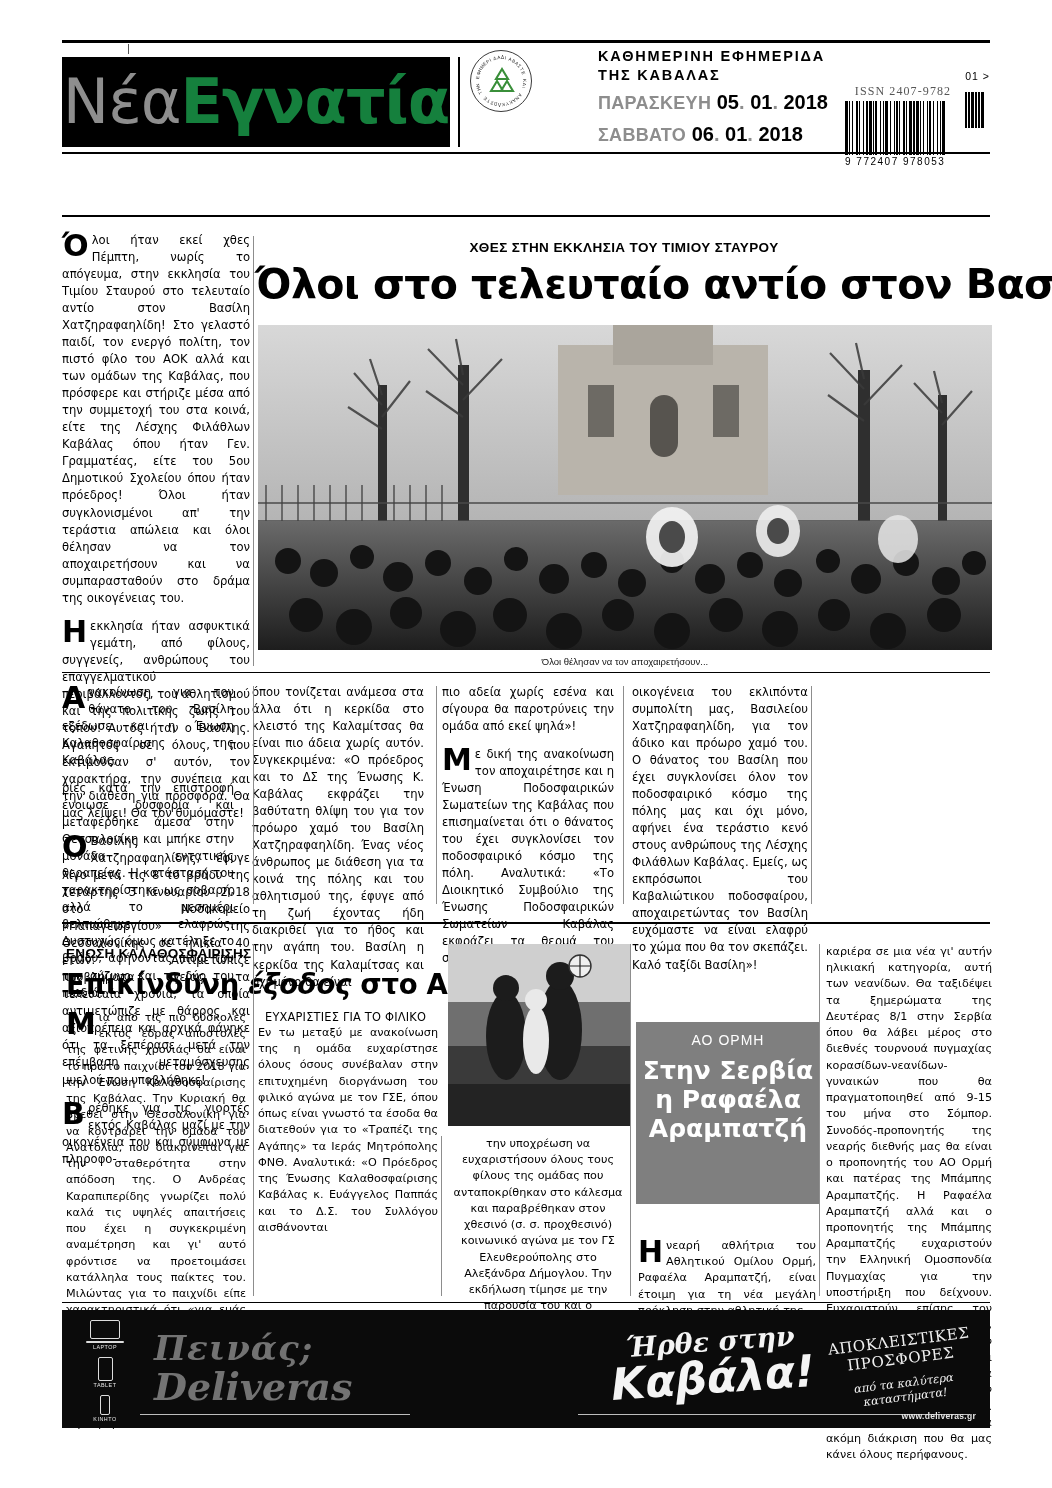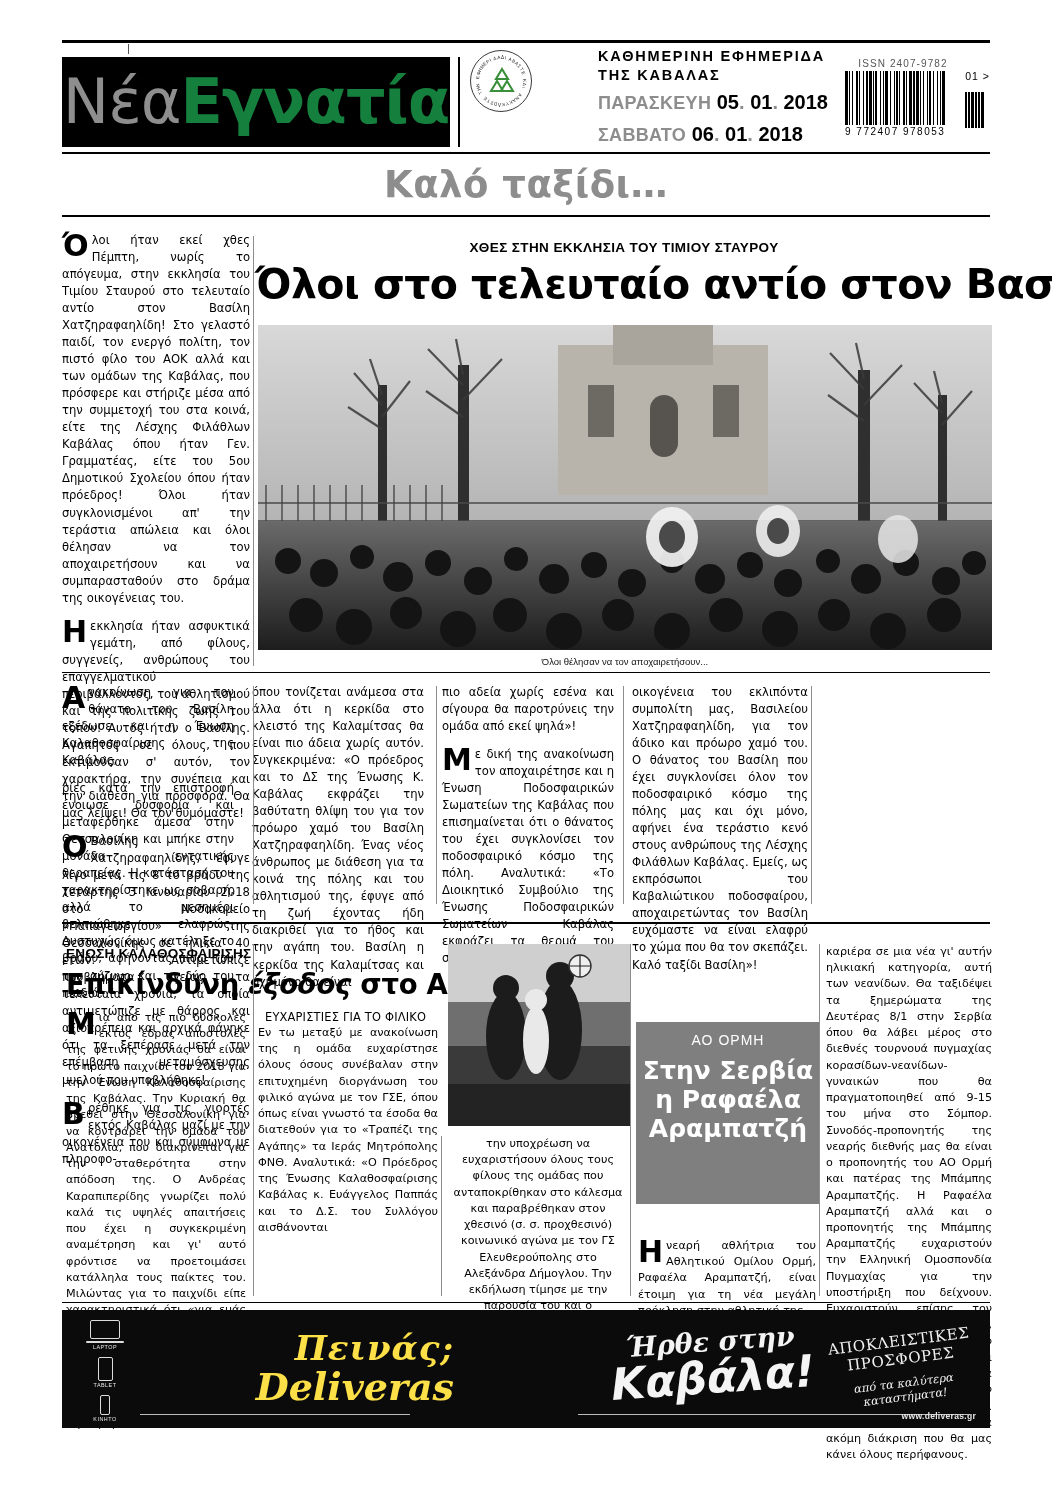--- a/index.html
+++ b/index.html
@@ -55,21 +55,21 @@
 
   .pub-block { position: absolute; left: 598px; top: 48px; width: 250px; }
   .pub-line1 { font-size: 14.5px; font-weight: 700; letter-spacing: 1.8px; }
   .pub-line2 { font-size: 14.5px; font-weight: 700; letter-spacing: 1.8px; margin-top: 3px;}
   .date-row { margin-top: 7px; font-size: 20px; line-height: 1.2; white-space: nowrap; }
   .date-row .dow { color: #8d8d8d; font-weight: 700; letter-spacing: .3px; font-size: 18px;}
   .date-row .dnum { color: #000; font-weight: 700; }
   .date-row .dsep { color: #8d8d8d; font-weight: 700; }
 
   .barcode-wrap { position: absolute; left: 845px; top: 58px; width: 145px; }
-  .issn { font-family: Liberation Sans, sans-serif; font-size: 10px; color: #555; letter-spacing: 1.1px; text-align:center; width:116px;}
+  .issn { font-family: Liberation Serif, serif; font-size: 12px; color: #555; letter-spacing: 1.1px; text-align:center; width:116px;margin-top:26px;}
   .bars { height: 54px; display: flex; align-items: flex-end; gap: 0; margin-top: 2px; }
   .bars i { display: block; background: #000; height: 54px; }
   .bc-digits { font-family: "Liberation Sans", sans-serif; font-size: 10px; letter-spacing: 1.5px; margin-top: 1px; }
   .issue-box { position: absolute; right: 0; top: 12px; text-align: center; }
   .issue-bars { height: 36px; display: flex; gap: 0; }
   .issue-bars i { display:block; background:#000; height: 36px; }
   .issue-num { font-size: 10.5px; letter-spacing: 1px; margin-bottom: 10px; }
 
   .rule-mast-bottom {
     position: absolute; left: 62px; top: 152px; width: 928px; height: 2px; background: #000;
@@ -180,22 +180,22 @@
   }
   .ad-devices {
     position: absolute; left: 14px; top: 10px; width: 58px; color: #e8e8e8;
     font-size: 5.4px; text-align: center; letter-spacing: .5px;
   }
   .dev-laptop { width: 30px; height: 19px; border: 1.6px solid #ddd; border-radius: 2px; margin: 0 auto;}
   .dev-laptop-base { width: 38px; height: 2.5px; background: #ddd; margin: 1.5px auto 1px; border-radius: 2px;}
   .dev-tablet { width: 15px; height: 24px; border: 1.6px solid #ddd; border-radius: 2px; margin: 7px auto 1px;}
   .dev-phone { width: 10px; height: 20px; border: 1.6px solid #ddd; border-radius: 2px; margin: 7px auto 1px;}
   .ad-hungry {
-    position: absolute; left: 92px; top: 18px; width: 300px; color: #fde047;
-    font-style: italic; text-align: right;
+    position: absolute; left: 92px; top: 18px; width: 300px; color: #737373;
+    font-style: italic; text-align: left;
   }
   .ad-hungry .l1 { font-size: 34px; font-weight: 700; letter-spacing: 1px; font-family: "DejaVu Serif", serif;}
   .ad-hungry .l2 { font-size: 38px; font-weight: 700; margin-top: -4px; font-family: "DejaVu Serif", serif;}
   .ad-oval {
     position: absolute; left: 352px; top: -14px; width: 158px; height: 146px;
     border: 3px solid #e9e9e9; border-radius: 50%; background: #0b0b0b;
     display: flex; flex-direction: column; align-items: center; justify-content: flex-end;
     padding-bottom: 6px;
   }
   .ad-brand { color: #fff; font-size: 21px; font-style: italic; font-weight: 700; font-family: "DejaVu Serif", serif; }
@@ -383,21 +383,20 @@
           <i style="width: 2px; background: rgb(0, 0, 0);"></i>
           <i style="width: 1px; background: rgb(255, 255, 255);"></i>
           <i style="width: 3px; background: rgb(0, 0, 0);"></i>
           <i style="width: 1px; background: rgb(255, 255, 255);"></i>
         </div>
     </div>
   </div>
 
   <div class="rule-mast-bottom"></div>
 
-  <div class="kalo">Καλό ταξίδι…</div>
   <div class="rule-under-kalo"></div>
 
   <div class="main-left-col">
     <p class="body-p dropcap">Όλοι ήταν εκεί χθες Πέμπτη, νωρίς το απόγευμα, στην εκκλησία του Τιμίου Σταυρού στο τελευταίο αντίο στον Βασίλη Χατζηραφαηλίδη! Στο γελαστό παιδί, τον ενεργό πολίτη, τον πιστό φίλο του ΑΟΚ αλλά και των ομάδων της Καβάλας, που πρόσφερε και στήριζε μέσα από την συμμετοχή του στα κοινά, είτε της Λέσχης Φιλάθλων Καβάλας όπου ήταν Γεν. Γραμματέας, είτε του 5ου Δημοτικού Σχολείου όπου ήταν πρόεδρος! Όλοι ήταν συγκλονισμένοι απ' την τεράστια απώλεια και όλοι θέλησαν να τον αποχαιρετήσουν και να συμπαρασταθούν στο δράμα της οικογένειας του.</p>
     <p class="body-p dropcap">Η εκκλησία ήταν ασφυκτικά γεμάτη, από φίλους, συγγενείς, ανθρώπους του επαγγελματικού περιβάλλοντος, του αθλητισμού και της πολιτικής ζωής του τόπου! Αυτός ήταν ο Βασίλης. Αγαπητός σε όλους, που εκτιμούσαν σ' αυτόν, τον χαρακτήρα, την συνέπεια και την διάθεση για προσφορά. Θα μας λείψει! Θα τον θυμόμαστε!</p>
     <p class="body-p dropcap">Ο Βασίλης Χατζηραφαηλίδης, έφυγε λίγο μετά τις 8 το βράδυ της Τετάρτης 3 Ιανουαρίου 2018 στο Νοσοκομείο «Παπαγεωργίου» της Θεσσαλονίκης σε ηλικία 40 ετών. Αντιμετώπιζε προβλήματα υγείας τα τελευταία χρόνια, τα οποία αντιμετώπιζε με θάρρος και αξιοπρέπεια και αρχικά φάνηκε ότι τα ξεπέρασε μετά την επέμβαση μεταμόσχευσης μυελού που υποβλήθηκε!</p>
     <p class="body-p dropcap">Βρέθηκε για τις γιορτές εκτός Καβάλας μαζί με την οικογένεια του και σύμφωνα με πληροφο-</p>
   </div>
   <div class="vrule" style="left:253px; top:236px; height:430px;"></div>
 

